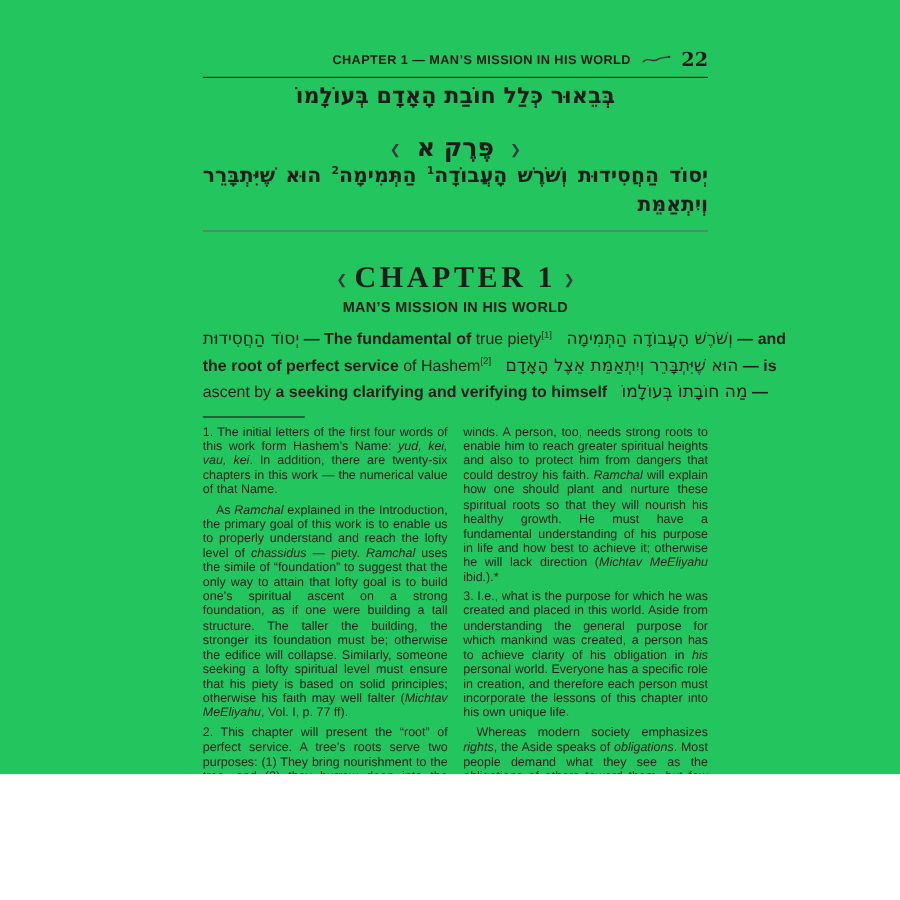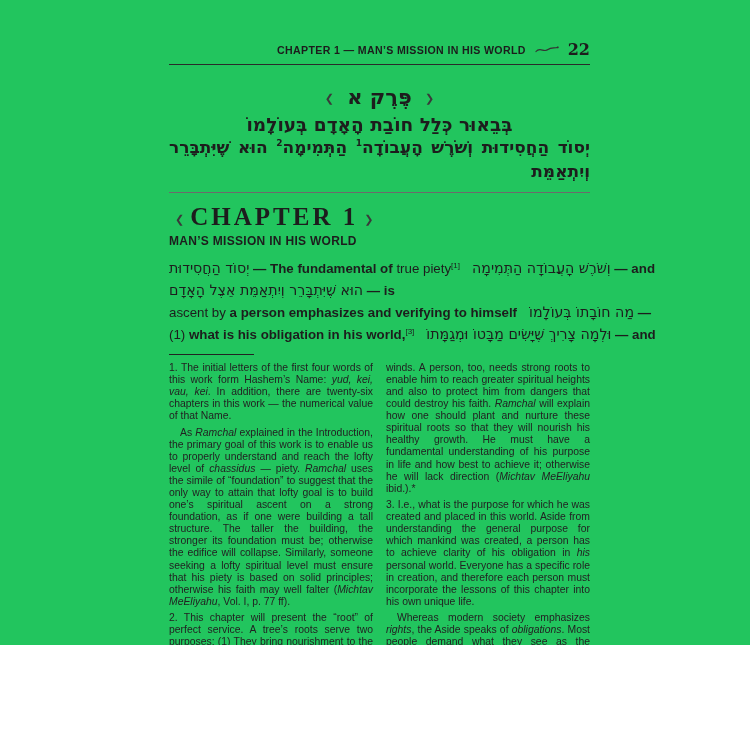--- a/index.html
+++ b/index.html
@@ -19,21 +19,21 @@
   .heb{font-family:"DejaVu Sans",sans-serif;font-weight:700;}
   .heb-title{margin-top:20px;text-align:center;font-size:21px;}
   .heb-subtitle{margin-top:5px;text-align:center;font-size:18.5px;}
   .orn{font-size:11px;color:#3a3a3a;vertical-align:2px;margin:0 6px;font-family:"DejaVu Sans",sans-serif;font-weight:400;}
   .heb-para{font-size:17px;line-height:1.42;}
   .heb-line{text-align:justify;text-align-last:justify;}
   .hsup{font-size:9px;vertical-align:super;line-height:0;}
   .rule-thin{border-top:1px solid #6b6b6b;margin-top:9px;}
 
   
-  .chapter-heading{margin-top:10px;}
+  .chapter-heading{margin-top:25px;text-align:center;}
   .ch-title{font-family:"Liberation Serif",serif;font-size:25px;font-weight:700;letter-spacing:3px;}
   .ch-title .orn{letter-spacing:0;}
   .ch-subtitle{font-size:12px;font-weight:700;letter-spacing:.3px;margin-top:3px;}
 
   
   .interlinear{margin-top:11px;font-size:13.3px;line-height:1.36;}
   .il-row{display:flex;justify-content:space-between;align-items:baseline;margin-bottom:2.5px;gap:12px;}
   .il-left,.il-right{white-space:nowrap;}
   .b{font-weight:700;}
   .i{font-style:italic;}
@@ -56,54 +56,51 @@
     <header class="running-header">
       <span class="rh-title">CHAPTER 1 — MAN’S MISSION IN HIS WORLD</span>
       <svg class="rh-swash" width="24" height="9" viewBox="0 0 24 9">
         <path d="M1,6.5 C5,1.5 9,8 13,4.5 C16,2 19.5,3.5 23,2.2" stroke="#333" fill="none" stroke-width="1.2" stroke-linecap="round"></path>
         <circle cx="22.6" cy="2.4" r="0.9" fill="#333"></circle>
       </svg>
       <span class="rh-page">22</span>
     </header>
     <div class="rule-header"></div>
 
+    <div class="heb heb-subtitle" dir="rtl">בְּבֵאוּר כְּלַל חוֹבַת הָאָדָם בְּעוֹלָמוֹ</div>
     <div class="heb heb-title">
       <span class="orn">❮</span>
       <span dir="rtl">פֶּרֶק א</span>
       <span class="orn">❯</span>
     </div>
-    <div class="heb heb-subtitle" dir="rtl">בְּבֵאוּר כְּלַל חוֹבַת הָאָדָם בְּעוֹלָמוֹ</div>
 
     <div class="heb heb-para">
       <div class="heb-line" dir="rtl"><span>יְסוֹד הַחֲסִידוּת וְשֹׁרֶשׁ הָעֲבוֹדָה</span><span class="hsup">1</span><span> הַתְּמִימָה</span><span class="hsup">2</span><span> הוּא שֶׁיִּתְבָּרֵר וְיִתְאַמֵּת</span></div>
     </div>
     <div class="rule-thin"></div>
 
     <div class="chapter-heading">
       <div class="ch-title">
         <span class="orn">❮</span><span>CHAPTER 1</span><span class="orn">❯</span>
       </div>
       <div class="ch-subtitle">MAN’S MISSION IN HIS WORLD</div>
     </div>
 
     <div class="interlinear">
       <div class="il-row">
         <span class="il-left"><span class="he" dir="rtl">יְסוֹד הַחֲסִידוּת</span><span class="b"> — </span><span class="b">The fundamental of </span><span>true piety</span><span class="sup">[1]</span></span>
         <span class="il-right"><span class="he" dir="rtl">וְשֹׁרֶשׁ הָעֲבוֹדָה הַתְּמִימָה</span><span class="b"> — </span><span class="b">and</span></span>
       </div>
       <div class="il-row">
+        <span class="il-left"><span class="b">the root of perfect service</span><span> of Hashem</span><span class="sup">[2]</span></span>
         <span class="il-right"><span class="he" dir="rtl">הוּא שֶׁיִּתְבָּרֵר וְיִתְאַמֵּת אֵצֶל הָאָדָם</span><span class="b"> — </span><span class="b">is</span></span>
       </div>
       <div class="il-row">
-        <span class="il-left"><span>ascent by </span><span class="b">a person emphasizes and verifying to himself</span></span>
+        <span class="il-left"><span>ascent by </span><span class="b">a seeking clarifying and verifying to himself</span></span>
         <span class="il-right"><span class="he" dir="rtl">מַה חוֹבָתוֹ בְּעוֹלָמוֹ</span><span class="b"> —</span></span>
-      </div>
-      <div class="il-row">
-        <span class="il-left"><span>(1) </span><span class="b">what is his obligation in his world,</span><span class="sup">[3]</span></span>
-        <span class="il-right"><span class="he" dir="rtl">וּלְמָה צָרִיךְ שֶׁיָּשִׂים מַבָּטוֹ וּמְגַמָּתוֹ</span><span class="b"> — </span><span class="b">and</span></span>
       </div>
     </div>
 
     <div class="fn-sep"></div>
 
     <div class="fn-cols">
       <div class="fn-col">
         <p><span>1. The initial letters of the first four words of this work form Hashem’s Name: </span><span class="i">yud, kei, vau, kei</span><span>. In addition, there are twenty-six chapters in this work — the numerical value of that Name.</span></p>
         <p class="fn-indent"><span>As </span><span class="i">Ramchal</span><span> explained in the Introduction, the primary goal of this work is to enable us to properly understand and reach the lofty level of </span><span class="i">chassidus</span><span> — piety. </span><span class="i">Ramchal</span><span> uses the simile of “foundation” to suggest that the only way to attain that lofty goal is to build one’s spiritual ascent on a strong foundation, as if one were building a tall structure. The taller the building, the stronger its foundation must be; otherwise the edifice will collapse. Similarly, someone seeking a lofty spiritual level must ensure that his piety is based on solid principles; otherwise his faith may well falter (</span><span class="i">Michtav MeEliyahu</span><span>, Vol. I, p. 77 ff).</span></p>
         <p><span>2. This chapter will present the “root” of perfect service. A tree’s roots serve two purposes: (1) They bring nourishment to the tree, and (2) they burrow deep into the ground, anchoring the tree against strong</span></p>

